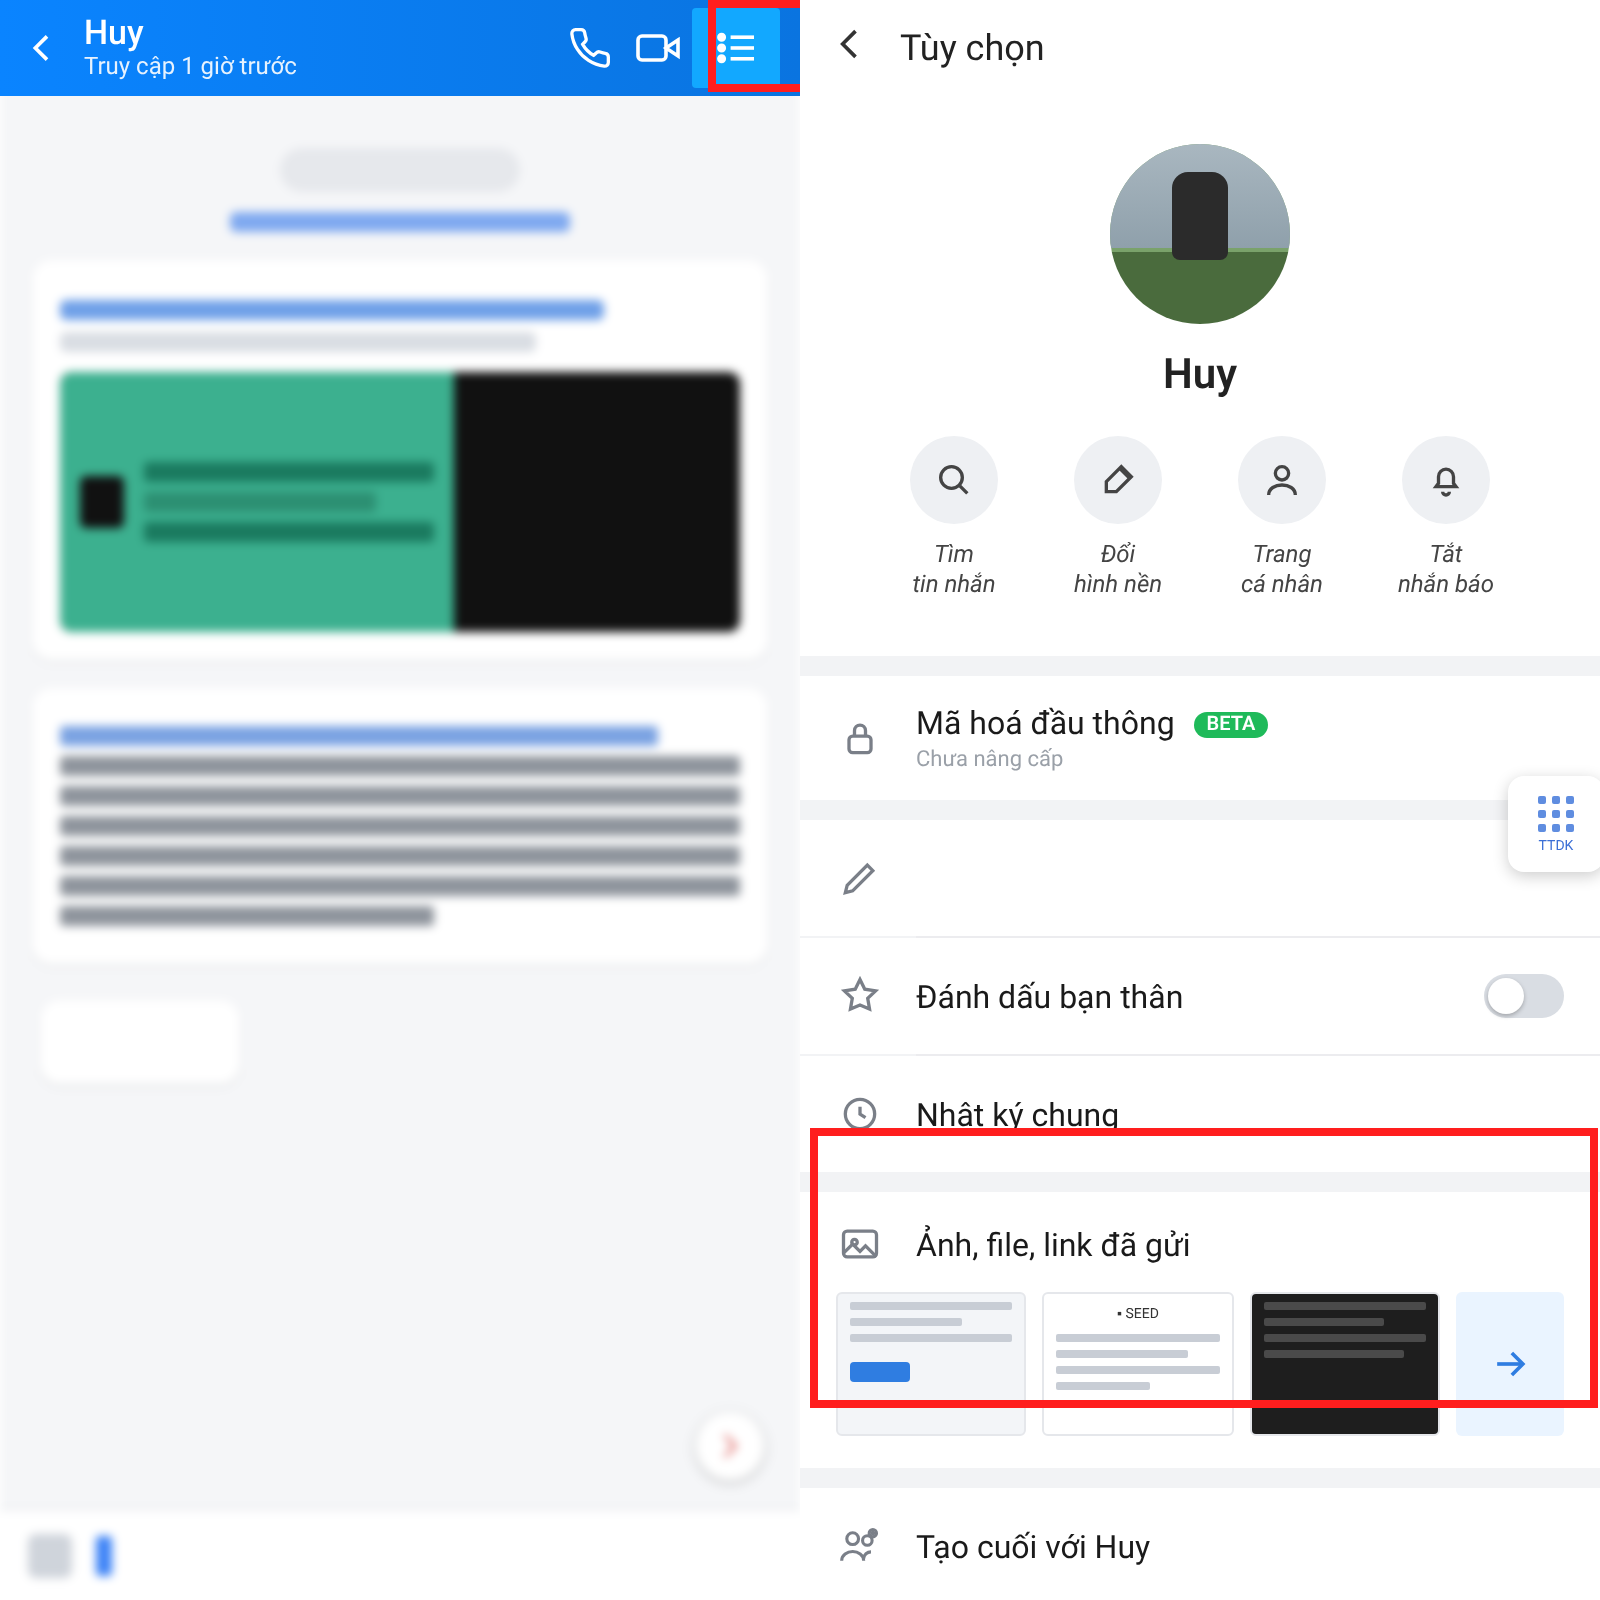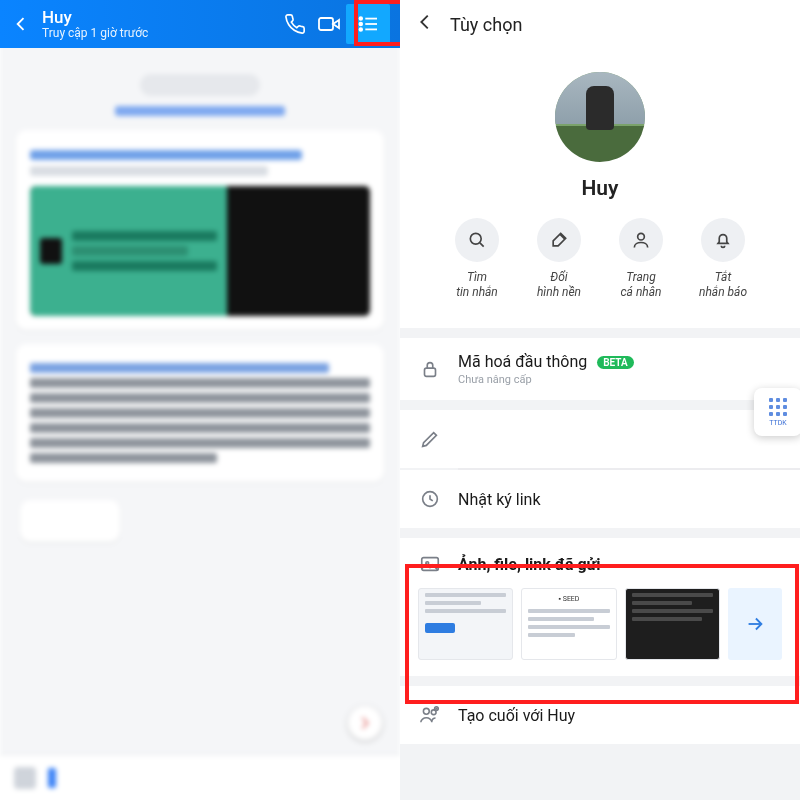--- a/index.html
+++ b/index.html
@@ -222,21 +222,21 @@
     content:''; position:absolute; left:2px; top:2px;
     width:18px;height:18px;border-radius:50%;background:#fff;
     box-shadow:0 1px 2px rgba(0,0,0,0.25);
   }
   .divider { height:1px; background:#ececef; margin-left:58px; }
   .media-section {
     background:#fff;
     padding: 14px 18px 16px;
   }
   .media-header {
-    display:flex; align-items:center; gap:16px; margin-bottom:12px;font-weight:bold;
+    display:flex; align-items:center; gap:16px; margin-bottom:12px;
   }
   .media-row {
     display:flex; gap:8px;border-radius:13px;
   }
   .thumb {
     flex:1; height:72px;
     background:#f3f5f8;
     border:1px solid #e5e7eb;
     border-radius:3px;
     position:relative;
@@ -440,31 +440,42 @@
 
     <div class="list-item">
       <div class="li-icon">
         <svg width="22" height="22" viewBox="0 0 24 24" fill="none" stroke="#7a7f88" stroke-width="1.8">
             <path d="M4 20l4-1 11-11-3-3L5 16z"></path>
           </svg>
       </div>
     </div>
     <div class="divider"></div>
 
+    <div class="list-item">
+      <div class="li-icon">
+        <svg width="22" height="22" viewBox="0 0 24 24" fill="none" stroke="#7a7f88" stroke-width="1.8">
+            <path d="M12 3l2.6 5.3 5.9.9-4.3 4.1 1 5.8L12 16.9 6.8 19.1l1-5.8L3.5 9.2l5.9-.9z"></path>
+          </svg>
+      </div>
+      <div class="li-body">
+          <div class="li-title">Đánh dấu bạn thân</div>
+        </div>
+      <div class="toggle"></div>
+    </div>
     <div class="divider"></div>
 
     <div class="list-item">
       <div class="li-icon">
         <svg width="22" height="22" viewBox="0 0 24 24" fill="none" stroke="#7a7f88" stroke-width="1.8">
             <circle cx="12" cy="12" r="8"></circle>
             <path d="M12 8v4l3 2"></path>
           </svg>
       </div>
       <div class="li-body">
-          <div class="li-title">Nhật ký link</div>
+          <div class="li-title">Nhật ký chung</div>
         </div>
     </div>
 
     <div class="section-gap"></div>
 
     <div class="media-section">
       <div class="media-header">
         <div class="li-icon">
           <svg width="22" height="22" viewBox="0 0 24 24" fill="none" stroke="#7a7f88" stroke-width="1.8">
               <rect x="3" y="5" width="18" height="14" rx="2"></rect>

